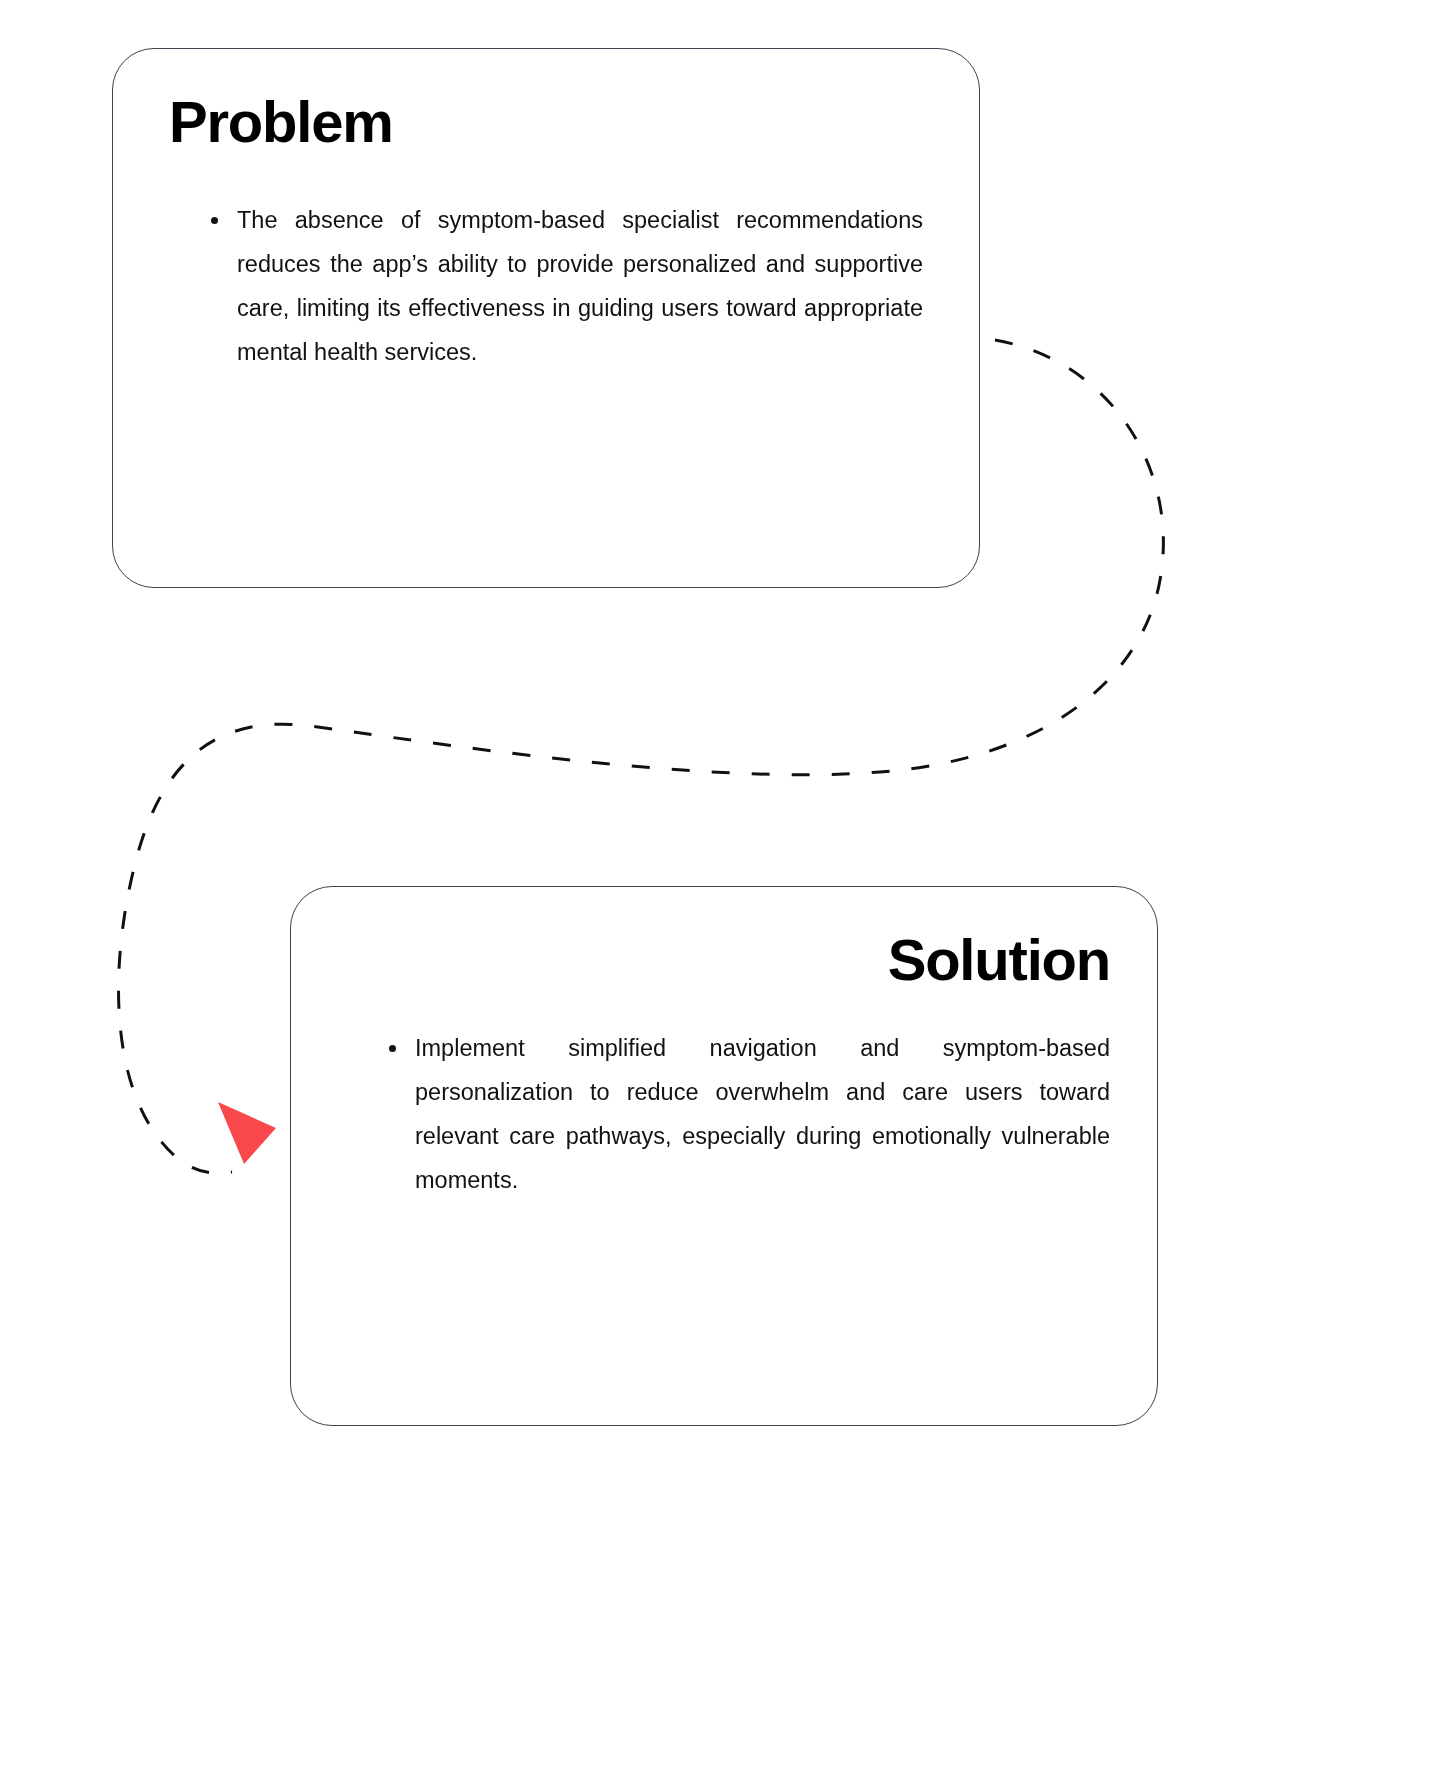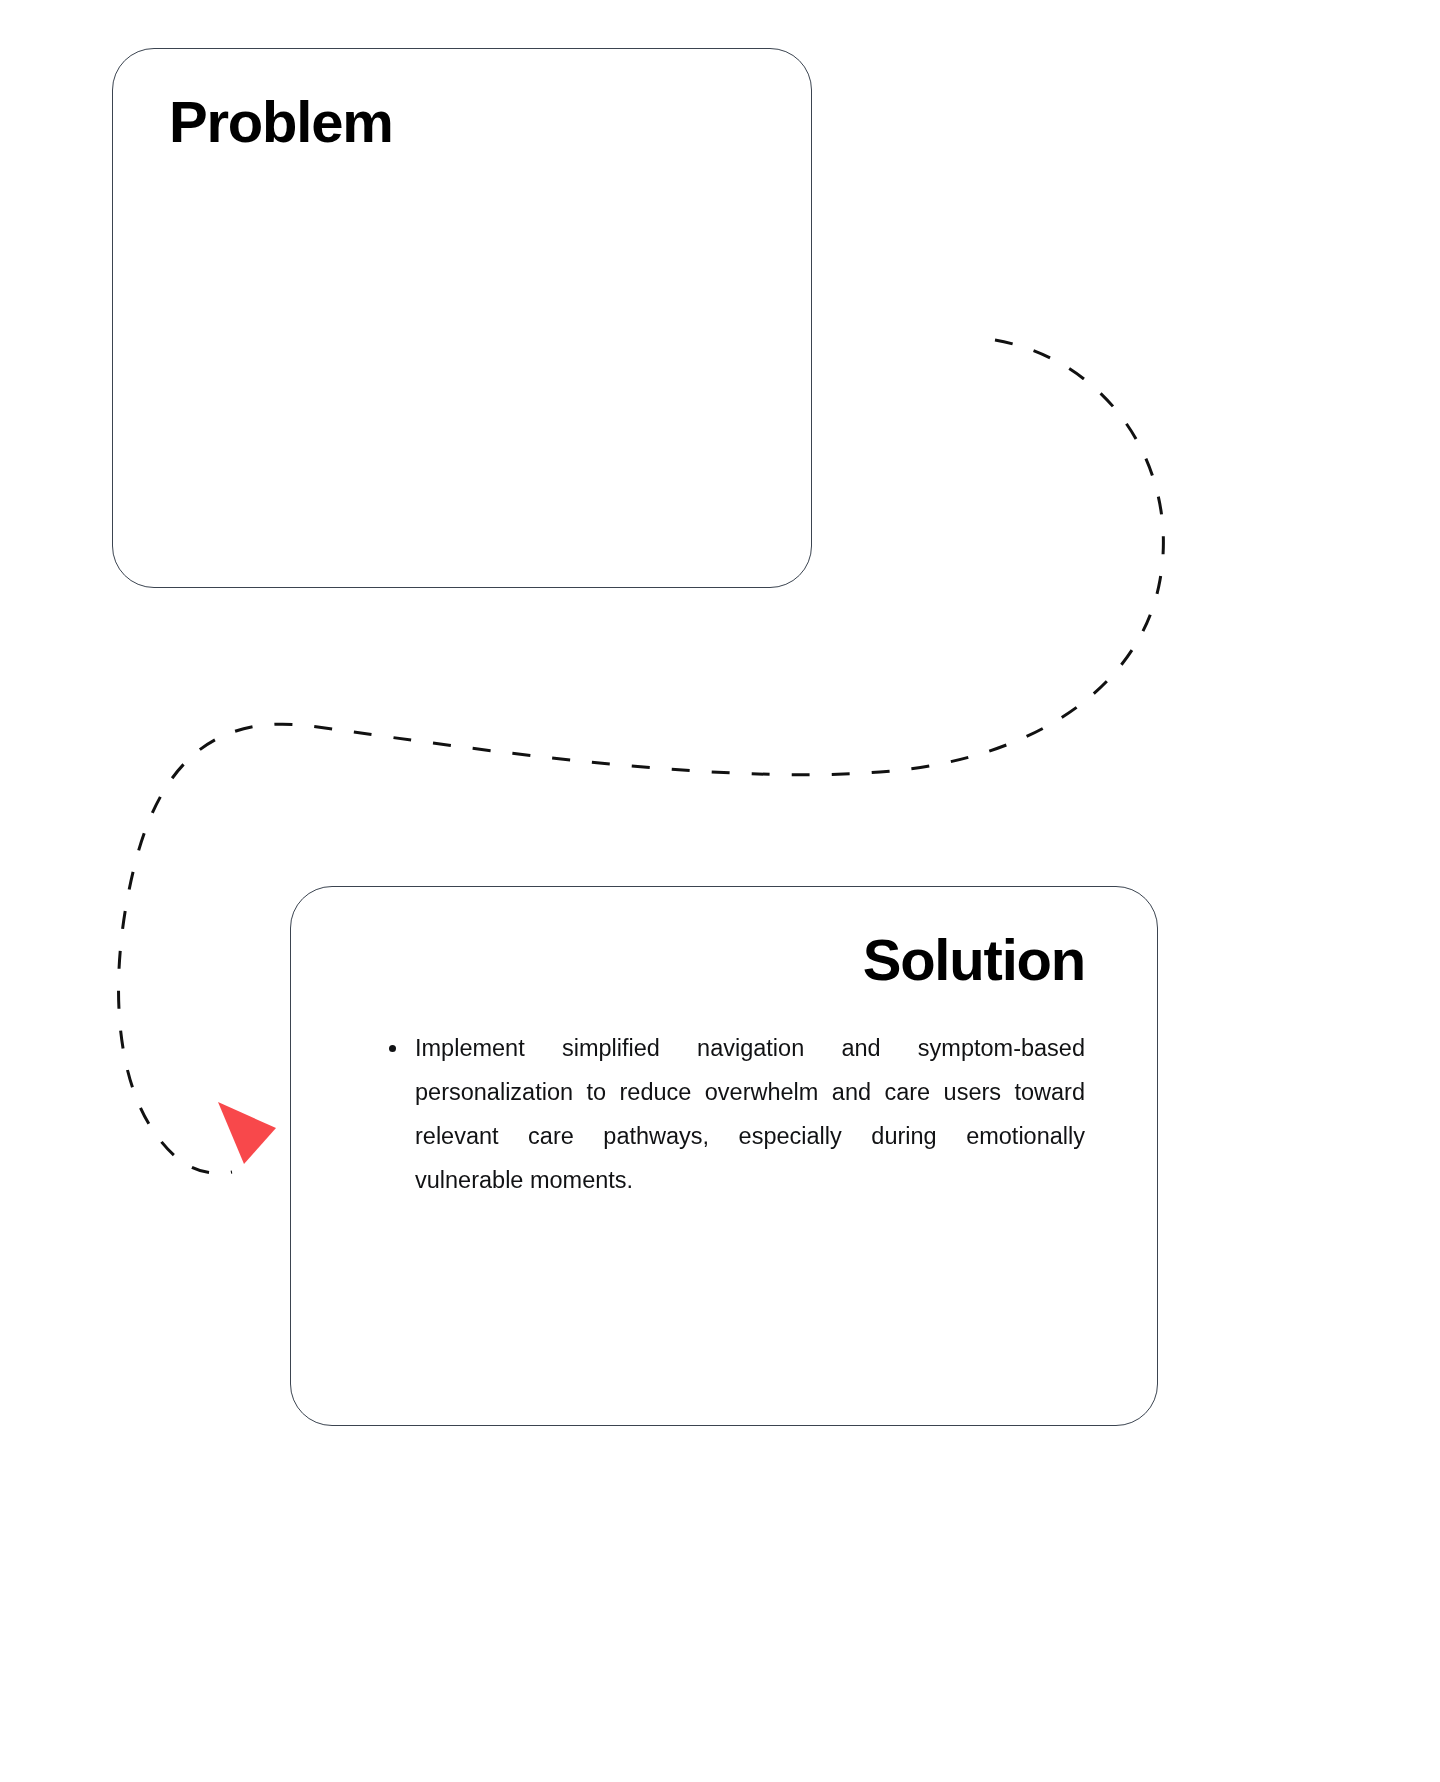--- a/index.html
+++ b/index.html
@@ -33,31 +33,31 @@
     position: absolute;
     background: #ffffff;
     border: 1.6px solid #3b4450;
     border-radius: 42px;
     z-index: 2;
   }
 
   #problem-card {
     left: 112px;
     top: 48px;
-    width: 700px;
+    width: 868px;
     height: 540px;
     padding: 42px 56px 30px 56px;
   }
 
   #solution-card {
     left: 290px;
     top: 886px;
     width: 868px;
     height: 540px;
-    padding: 42px 72px 30px 56px;
+    padding: 42px 47px 30px 56px;
   }
 
   .card-title {
     font-size: 58px;
     line-height: 1.08;
     font-weight: 700;
     letter-spacing: -1.2px;
     margin: 0;
     color: #000000;
   }
@@ -122,20 +122,23 @@
            C 185 1172, 210 1176, 232 1172" fill="none" stroke="#111111" stroke-width="3" stroke-linecap="butt" stroke-dasharray="18 22"></path>
 </svg>
 
 <svg id="arrow-head" viewBox="0 0 64 70" width="64" height="70" xmlns="http://www.w3.org/2000/svg">
   <polygon points="4,4 62,30 30,66" fill="#f8484b"></polygon>
 </svg>
 
 <section class="card" id="problem-card" style="border-color: rgb(59, 68, 80);">
   <h1 class="card-title" style="text-align: left;">Problem</h1>
   <ul class="bullet-list">
+    <li class="bullet-item">
+      <span>The absence of symptom-based specialist recommendations reduces the app’s ability to provide personalized and supportive care, limiting its effectiveness in guiding users toward appropriate mental health services.</span>
+    </li>
   </ul>
 </section>
 
 <section class="card" id="solution-card" style="border-color: rgb(59, 68, 80);">
   <h1 class="card-title" style="text-align: right;">Solution</h1>
   <ul class="bullet-list">
     <li class="bullet-item">
       <span>Implement simplified navigation and symptom-based personalization to reduce overwhelm and care users toward relevant care pathways, especially during emotionally vulnerable moments.</span>
     </li>
   </ul>

